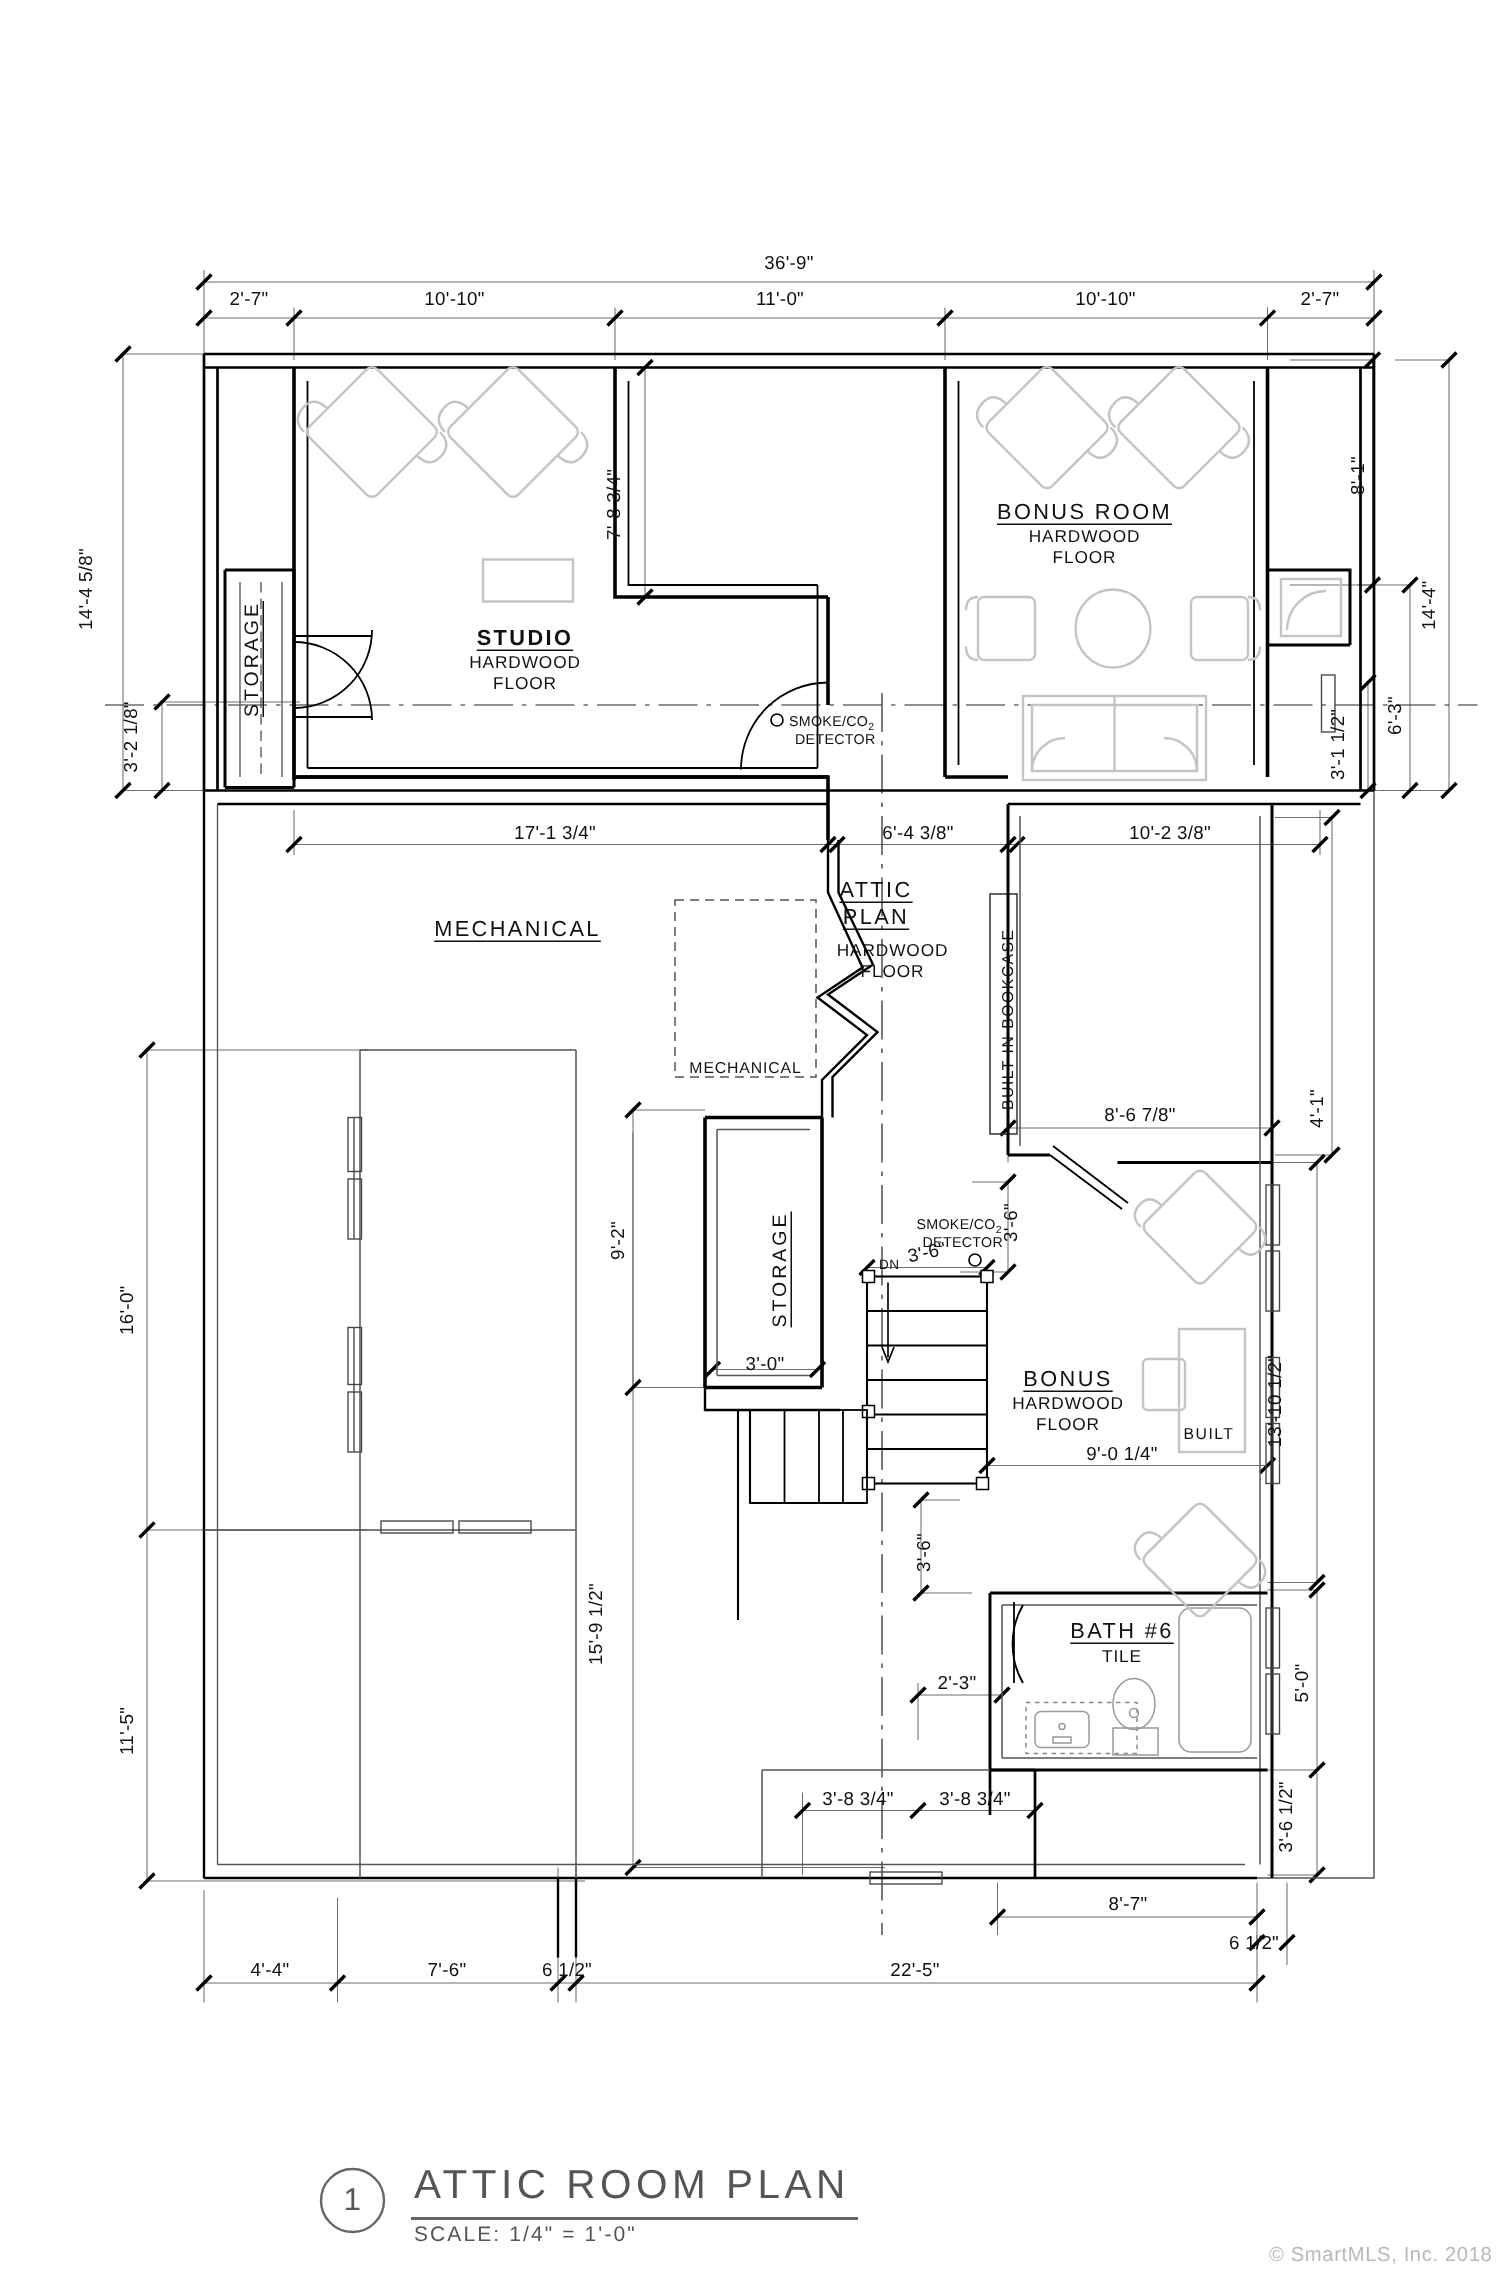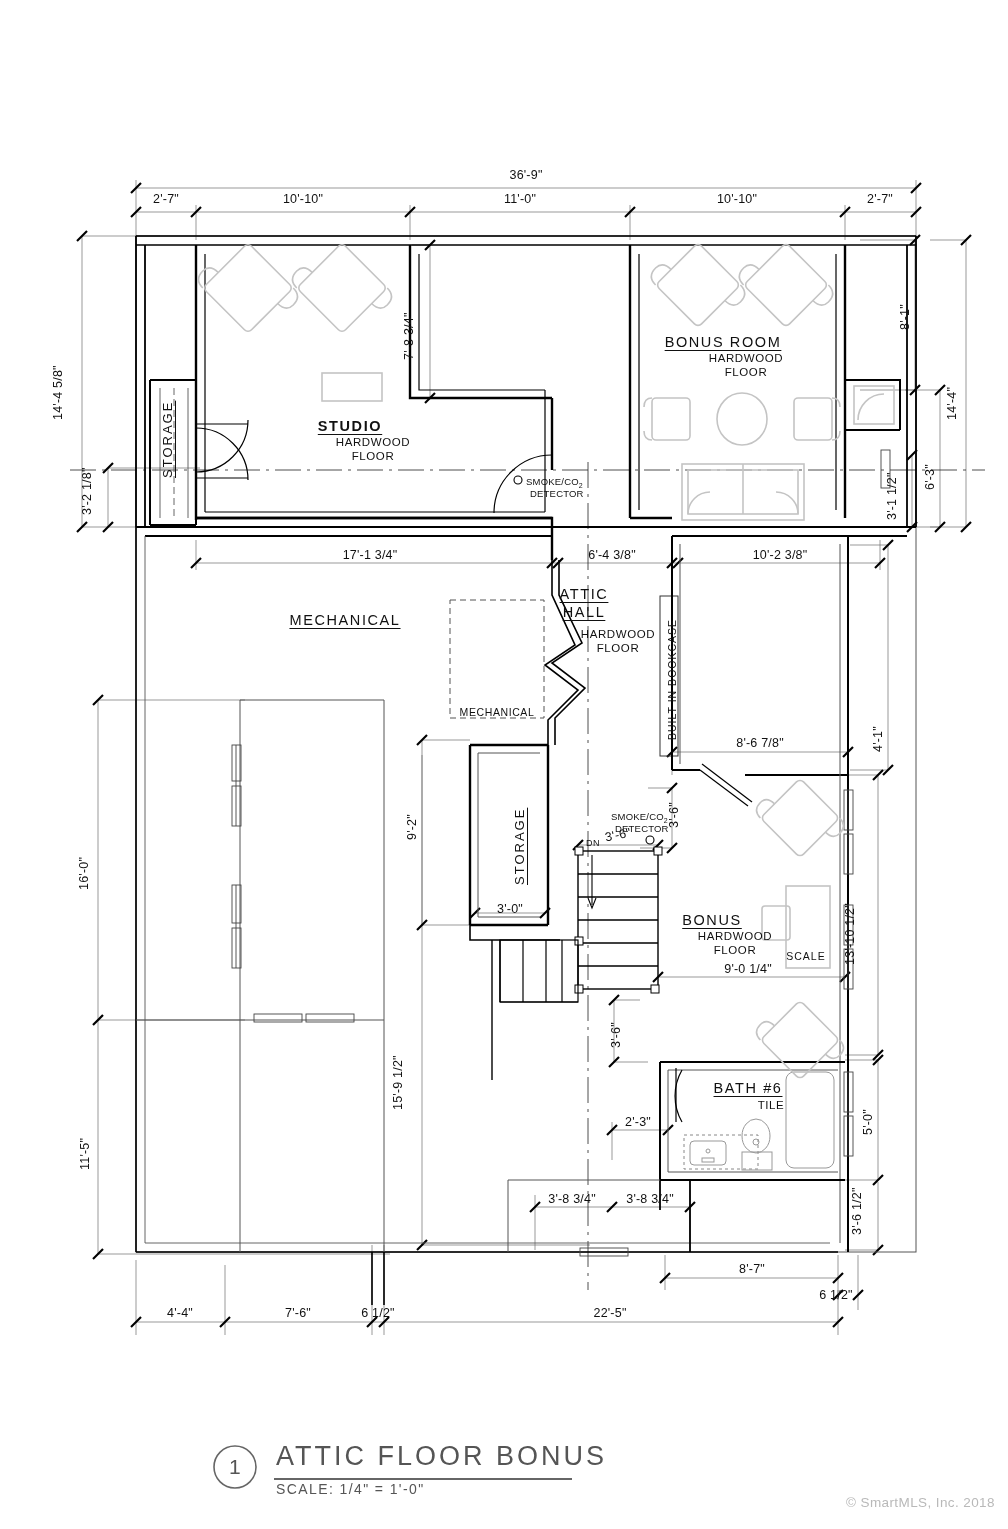--- a/index.html
+++ b/index.html
@@ -4,21 +4,21 @@
 <style>
   html,body{margin:0;padding:0;background:#ffffff;}
   body{width:1008px;height:1529px;position:relative;overflow:hidden;
        font-family:"Liberation Sans", sans-serif;color:#1a1a1a;}
   #plan{position:absolute;left:0;top:0;width:1008px;height:1529px;}
   .lbl{position:absolute;white-space:nowrap;font-family:"Liberation Sans",sans-serif;
        color:#111;letter-spacing:.3px;}
   .dim{font-size:12.5px;letter-spacing:.2px;}
   .dimv{font-size:12.5px;letter-spacing:.2px;transform-origin:0 0;}
   .room{font-size:14.5px;letter-spacing:1.6px;text-decoration:underline;text-underline-offset:3px;}
-  .roomsub{font-size:11.5px;letter-spacing:.6px;text-align:right;margin-left:23px;}
+  .roomsub{font-size:11.5px;letter-spacing:.6px;text-align:right;}
   .tiny{font-size:9.5px;letter-spacing:.2px;}
   .vert-room{font-size:13px;letter-spacing:2px;text-decoration:underline;text-underline-offset:3px;}
   .titlemain{font-size:27px;letter-spacing:3px;color:#555;}
   .titlesub{font-size:14px;letter-spacing:1.4px;color:#555;}
   .wm{font-size:13.5px;color:#b9b9b9;letter-spacing:.4px;}
   .ctr{transform:translateX(-50%);}
 </style>
 </head>
 <body>
 
@@ -603,51 +603,51 @@
 
 <div class="lbl room ctr" style="left:350px;top:418px;font-weight:bold;">STUDIO</div>
 <div class="lbl roomsub ctr" style="left:350px;top:436px;">HARDWOOD</div>
 <div class="lbl roomsub ctr" style="left:350px;top:450px;">FLOOR</div>
 
 <div class="lbl room ctr" style="left:723px;top:334px;text-decoration:underline;">BONUS ROOM</div>
 <div class="lbl roomsub ctr" style="left:723px;top:352px;">HARDWOOD</div>
 <div class="lbl roomsub ctr" style="left:723px;top:366px;">FLOOR</div>
 
 <div class="lbl room ctr" style="left:584px;top:586px;">ATTIC</div>
-<div class="lbl room ctr" style="left:584px;top:604px;">HALL</div>
+<div class="lbl room ctr" style="left:584px;top:604px;">PLAN</div>
 <div class="lbl roomsub ctr" style="left:595px;top:628px;">HARDWOOD</div>
 <div class="lbl roomsub ctr" style="left:595px;top:642px;">FLOOR</div>
 
 <div class="lbl room ctr" style="left:712px;top:912px;">BONUS</div>
 <div class="lbl roomsub ctr" style="left:712px;top:930px;">HARDWOOD</div>
 <div class="lbl roomsub ctr" style="left:712px;top:944px;">FLOOR</div>
 
 <div class="lbl room ctr" style="left:748px;top:1080px;">BATH #6</div>
 <div class="lbl roomsub ctr" style="left:748px;top:1099px;">TILE</div>
 
 <div class="lbl vert-room" style="left:160px;top:478px;transform-origin:0 0;transform:rotate(-90deg);">STORAGE</div>
 <div class="lbl vert-room" style="left:512px;top:885px;transform-origin:0 0;transform:rotate(-90deg);">STORAGE</div>
 <div class="lbl room ctr" style="left:345px;top:612px;">MECHANICAL</div>
 <div class="lbl tiny ctr" style="left:497px;top:706px;font-size:10.5px;letter-spacing:.6px;">MECHANICAL</div>
 <div class="lbl tiny" style="left:666px;top:740px;transform-origin:0 0;transform:rotate(-90deg);font-size:10.5px;letter-spacing:1px;">BUILT IN BOOKCASE</div>
-<div class="lbl tiny ctr" style="left:806px;top:950px;font-size:10.5px;letter-spacing:1px;">SCALE</div>
+<div class="lbl tiny ctr" style="left:806px;top:950px;font-size:10.5px;letter-spacing:1px;">BUILT</div>
 <div class="lbl tiny" style="left:586px;top:838px;font-size:9px;letter-spacing:.4px;">DN</div>
 
 <div class="lbl tiny" style="left:526px;top:476px;">
   <span>SMOKE/CO</span><sub style="font-size:7px">2</sub>
 </div>
 <div class="lbl tiny" style="left:530px;top:488px;">DETECTOR</div>
 
 <div class="lbl tiny" style="left:611px;top:811px;">
   <span>SMOKE/CO</span><sub style="font-size:7px">2</sub>
 </div>
 <div class="lbl tiny" style="left:615px;top:823px;">DETECTOR</div>
 
 <svg style="position:absolute;left:210px;top:1442px;" width="50" height="50">
   <circle cx="25" cy="25" r="21" fill="none" stroke="#666" stroke-width="1.6"></circle>
 </svg>
 <div class="lbl" style="left:229px;top:1455px;font-size:21px;color:#555;">1</div>
 
-<div class="lbl titlemain" style="left:276px;top:1441px;">ATTIC FLOOR BONUS</div>
+<div class="lbl titlemain" style="left:276px;top:1441px;">ATTIC ROOM PLAN</div>
 <div style="position:absolute;left:274px;top:1478px;width:298px;height:2px;background:#666;"></div>
 <div class="lbl titlesub" style="left:276px;top:1481px;">SCALE:  1/4" = 1'-0"</div>
 
 <div class="lbl wm" style="left:846px;top:1495px;">© SmartMLS, Inc.  2018</div>
 
 </body></html>

